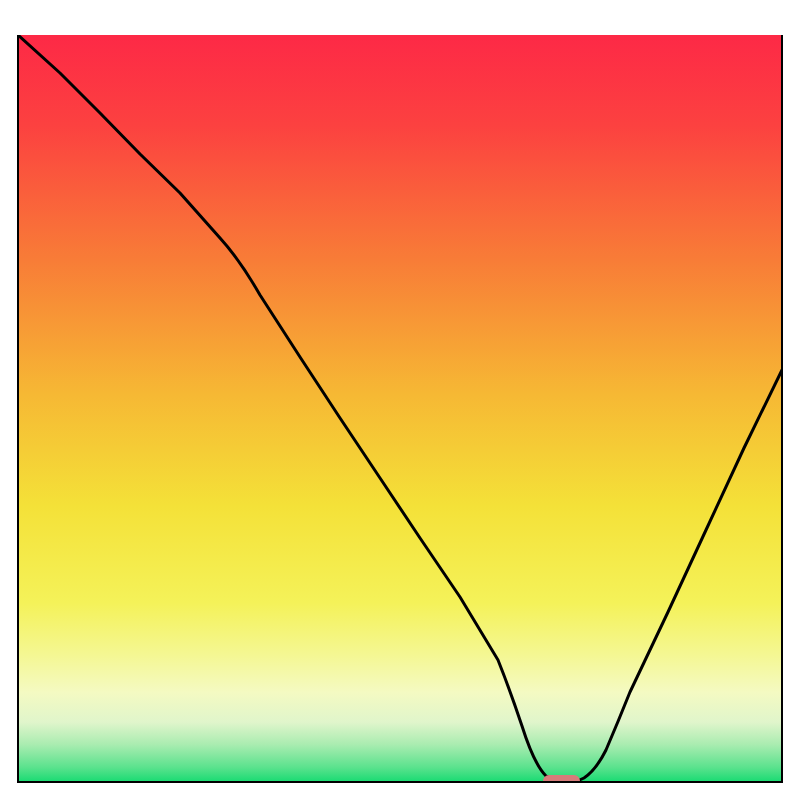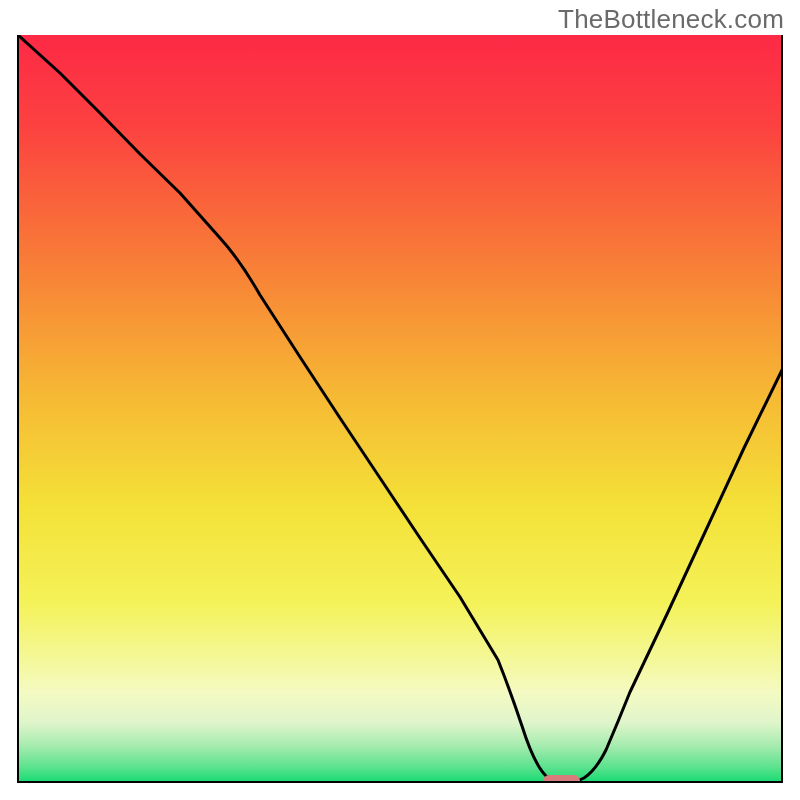--- a/index.html
+++ b/index.html
@@ -47,21 +47,20 @@
   .marker {
     fill: #d77c7a;
     stroke: none;
   }
 </style>
 </head>
 <body>
 
 <div class="chart-container">
 
-  <div class="watermark">TheBottleneck.com</div>
 
   <svg class="plot" viewBox="0 0 800 800">
     <defs>
       <linearGradient id="bg-grad" x1="0" y1="0" x2="0" y2="1">
         <stop offset="0%" stop-color="#fd2946"></stop>
         <stop offset="12%" stop-color="#fc4140"></stop>
         <stop offset="30%" stop-color="#f87c37"></stop>
         <stop offset="48%" stop-color="#f6b834"></stop>
         <stop offset="63%" stop-color="#f4e138"></stop>
         <stop offset="76%" stop-color="#f4f259"></stop>

